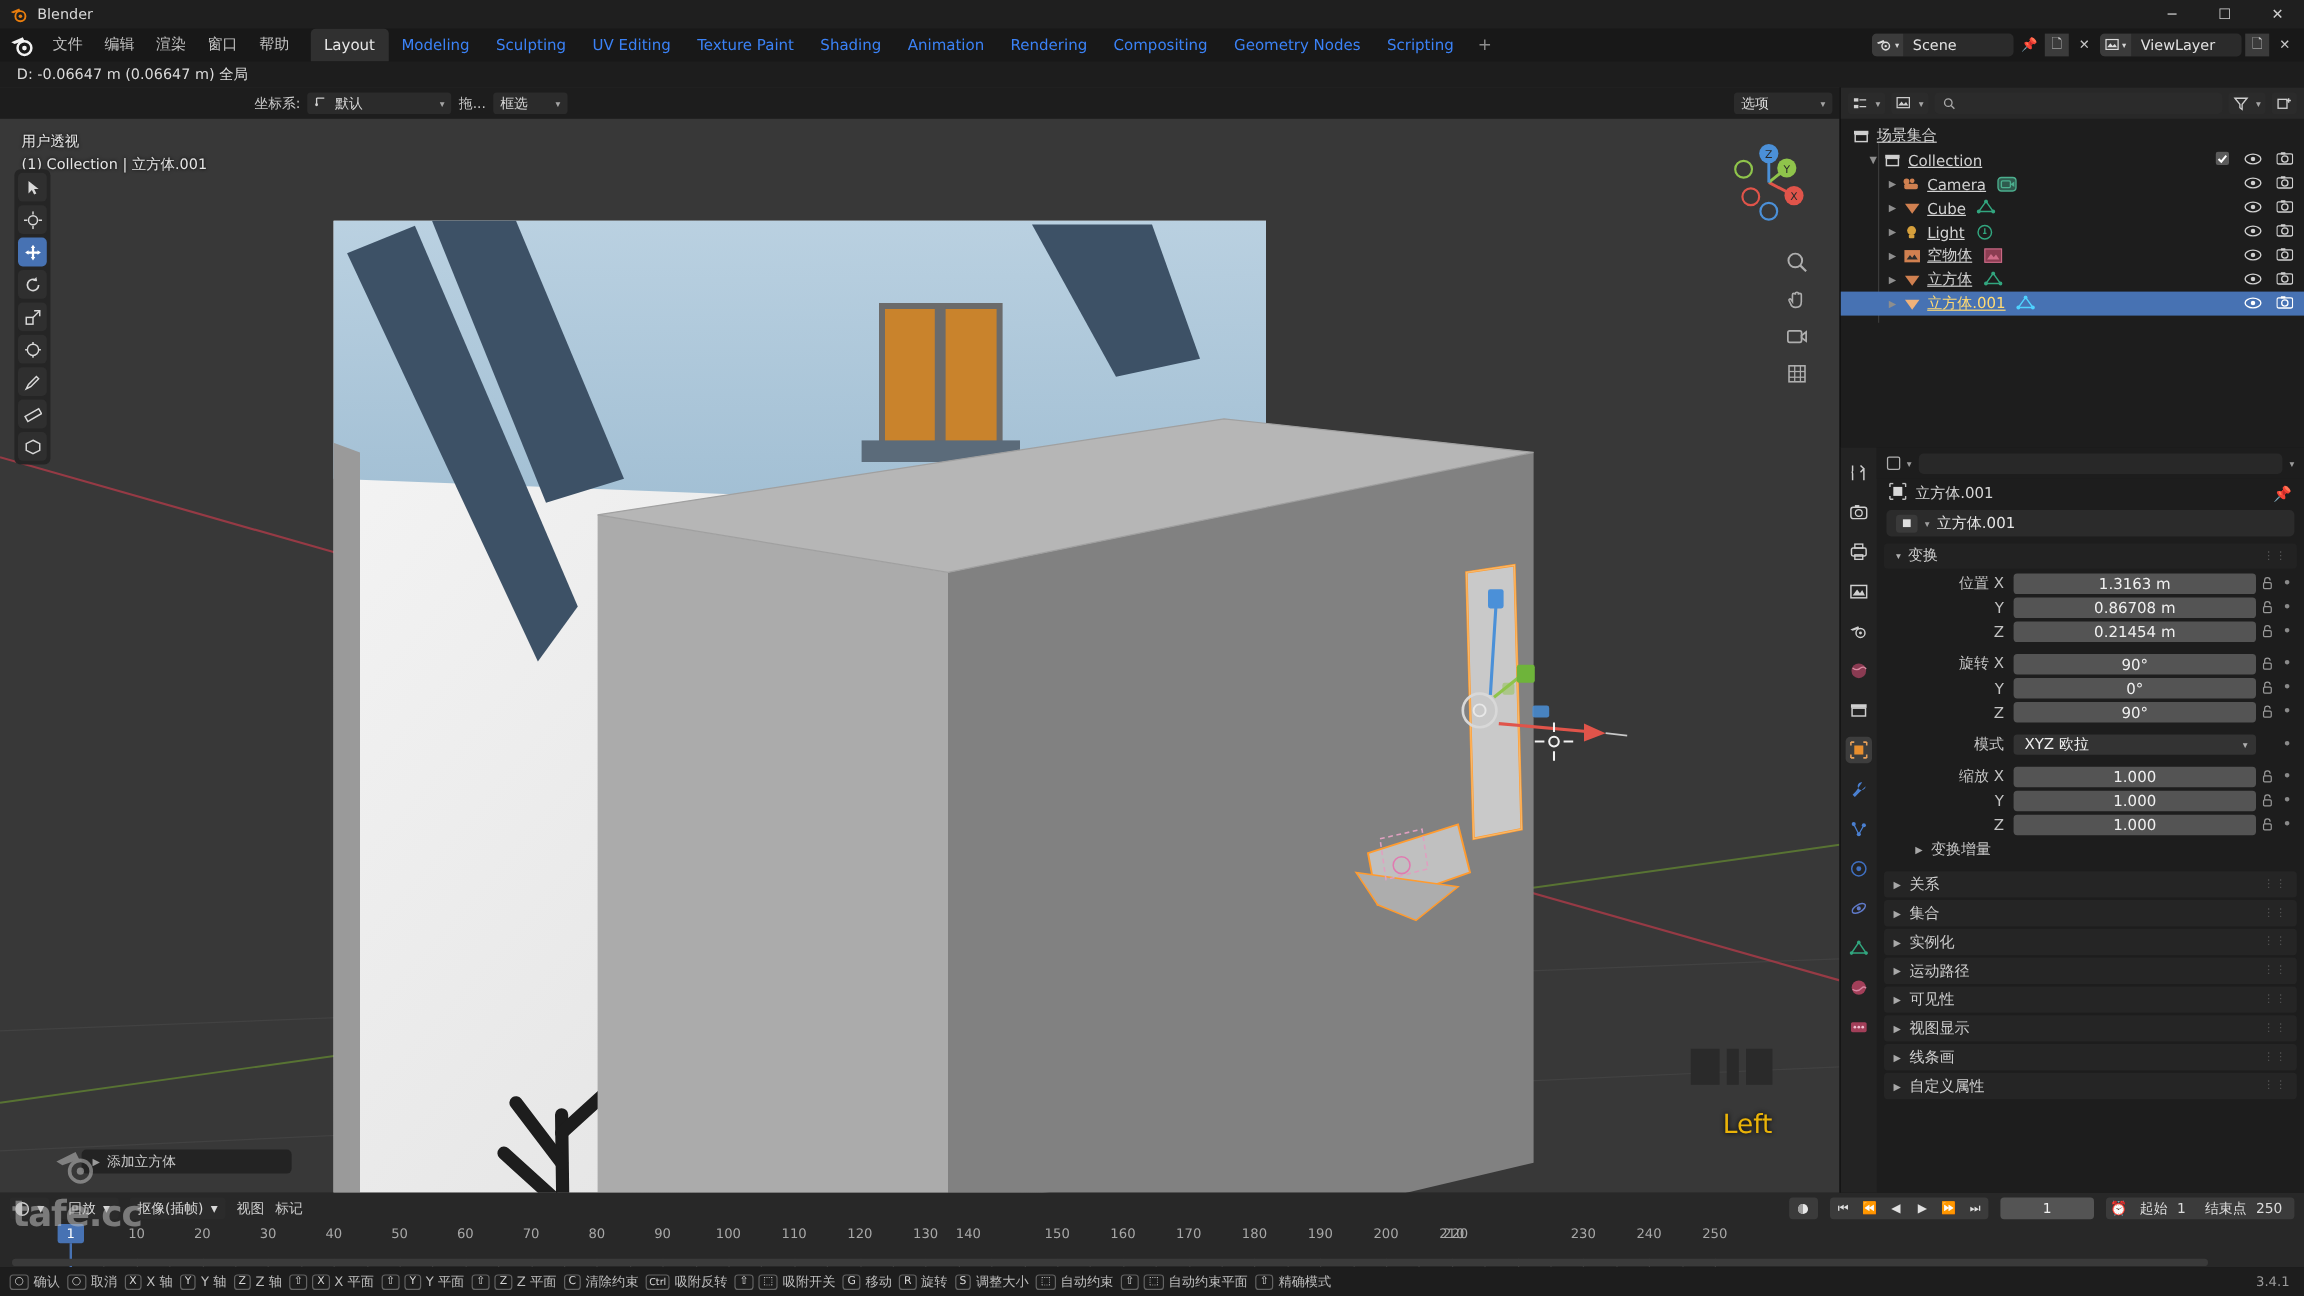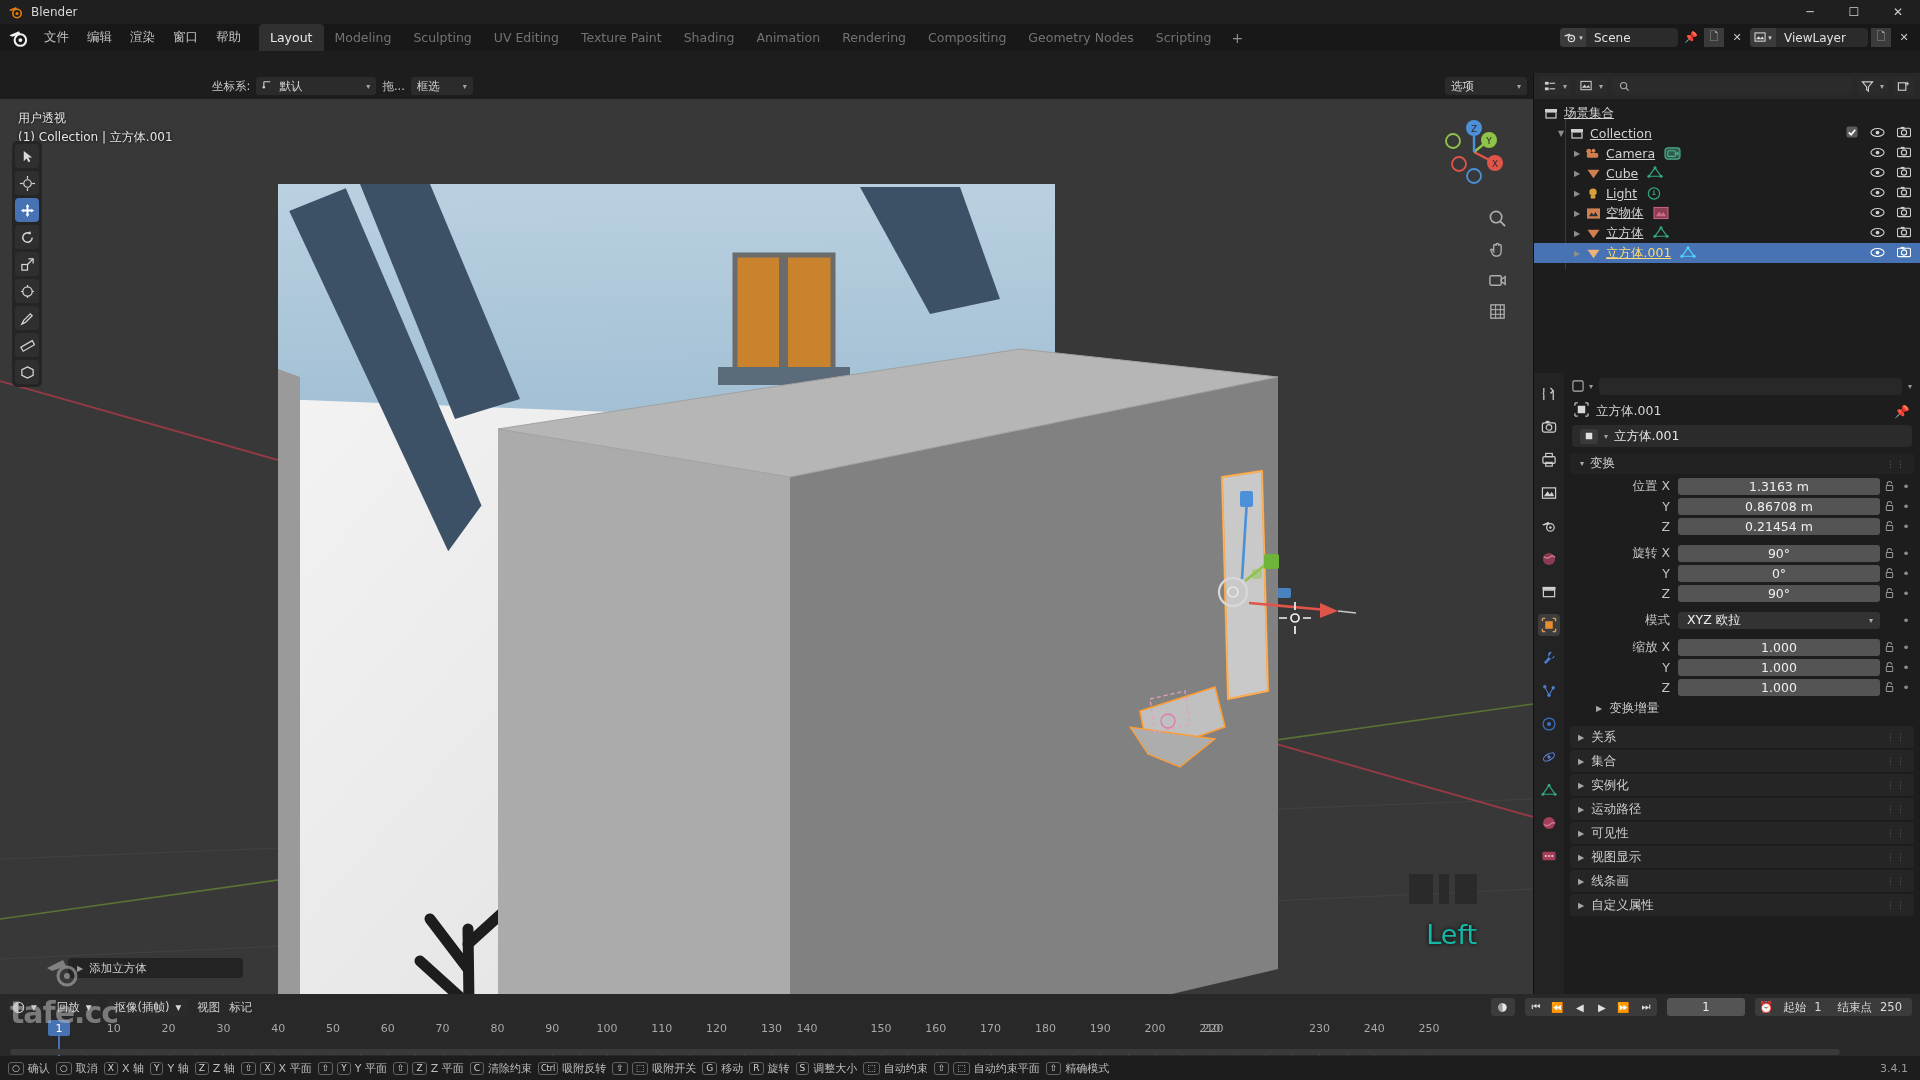--- a/index.html
+++ b/index.html
@@ -14,21 +14,21 @@
   .tb-btns{ margin-left:auto; display:flex; height:24px; }
   .tb-btn{ width:44px; height:24px; display:flex; align-items:center; justify-content:center;
     font-size:12px; color:#cfcfcf; }
 
   
   .topbar{ height:27px; background:#181818; display:flex; align-items:center; position:relative; }
   .blender-logo{ width:22px; height:22px; margin:0 6px 0 8px; }
   .menu{ display:flex; align-items:center; gap:2px; }
   .menu-item{ font-size:12.5px; color:#c2c2c2; padding:4px 8px; border-radius:3px; white-space:nowrap; }
   .wstabs{ display:flex; align-items:flex-end; height:27px; margin-left:10px; }
-  .wstab{ font-size:12.5px; color:#737373; padding:6px 11px 6px 11px; height:27px;
+  .wstab{ font-size:12.5px; color:#3b82f6; padding:6px 11px 6px 11px; height:27px;
     display:flex; align-items:center; white-space:nowrap; }
   .wstab.active{ background:#303030; color:#e8e8e8; border-radius:4px 4px 0 0; }
   .wstab.plus{ color:#8e8e8e; font-size:14px; padding:6px 9px; }
   .topright{ margin-left:auto; display:flex; align-items:center; gap:3px; padding-right:6px; height:27px;}
   .tr-field{ display:flex; align-items:center; background:#2b2b2b; border-radius:4px; height:19px; overflow:hidden;}
   .tr-ico{ width:26px; height:19px; background:#3b3b3b; display:flex; align-items:center; justify-content:center;
     font-size:10px; color:#d5d5d5;}
   .tr-txt{ font-size:12px; color:#e2e2e2; padding:0 12px 0 8px; min-width:92px; }
   .tr-sq{ width:20px; height:19px; display:flex; align-items:center; justify-content:center;
     color:#c7c7c7; font-size:11px; }
@@ -48,21 +48,21 @@
   .dropdown{ background:#2b2b2b; border-radius:3px; height:18px; display:flex; align-items:center;
     padding:0 6px; font-size:11.5px; color:#d9d9d9; gap:6px; }
   .dropdown .chev{ font-size:8px; color:#a5a5a5; margin-left:auto; }
 
   .vp-canvas{ position:absolute; top:26px; left:0; right:0; bottom:0; overflow:hidden;
     background:#353535; }
 
   
   .vp-info{ position:absolute; left:18px; top:10px; font-size:12px; color:#e6e6e6;
     line-height:19px; text-shadow:0 0 3px #000; }
-  .vp-axis-label{ position:absolute; right:56px; bottom:44px; font-size:27px; color:#14b8a6;
+  .vp-axis-label{ position:absolute; right:56px; bottom:44px; font-size:22px; color:#eab308;
     text-shadow:0 0 4px #000; }
   .vp-opbox{ position:absolute; left:68px; bottom:16px; width:175px; height:20px;
     background:#232323; border-radius:4px; display:flex; align-items:center; gap:6px;
     padding-left:9px; font-size:11.5px; color:#ccc; }
 
   
   .gizmo{ position:absolute; right:22px; top:16px; width:74px; height:74px; }
   .vp-tools-right{ position:absolute; right:26px; top:110px; display:flex; flex-direction:column; gap:12px;
     align-items:center; }
   .vp-tool-ic{ width:19px; height:19px; opacity:.82; }
@@ -241,20 +241,23 @@
           </svg>
           <span style="font-size:7px;margin-left:1px;">▾</span>
         </div>
         <div class="tr-txt">ViewLayer</div>
       </div>
       <div class="tr-sq on">🗋</div>
       <div class="tr-sq">✕</div>
     </div>
   </div>
 
+  <div class="opbar">
+    <span>D: -0.06647 m (0.06647 m) 全局</span>
+  </div>
 
   <div class="body">
 
     <div class="viewport-region">
 
       <div class="vp-header">
         <span style="width:200px;"></span>
         <span class="vp-h-btn">坐标系:</span>
         <div class="dropdown" style="width:120px;">
           <span>

